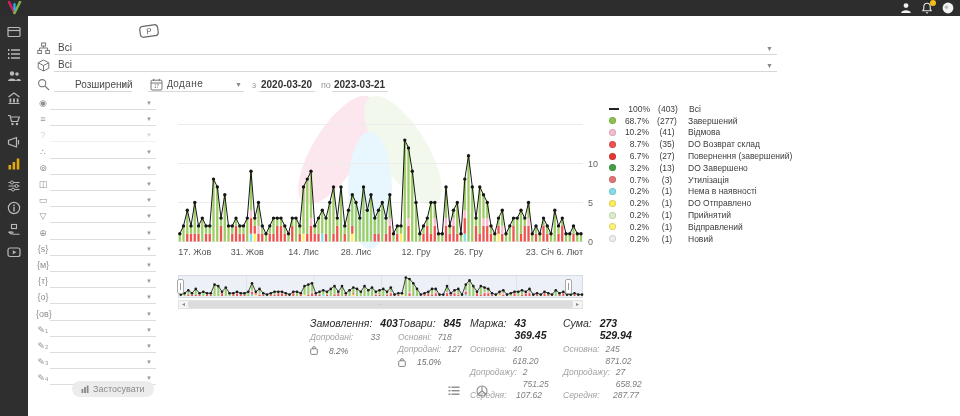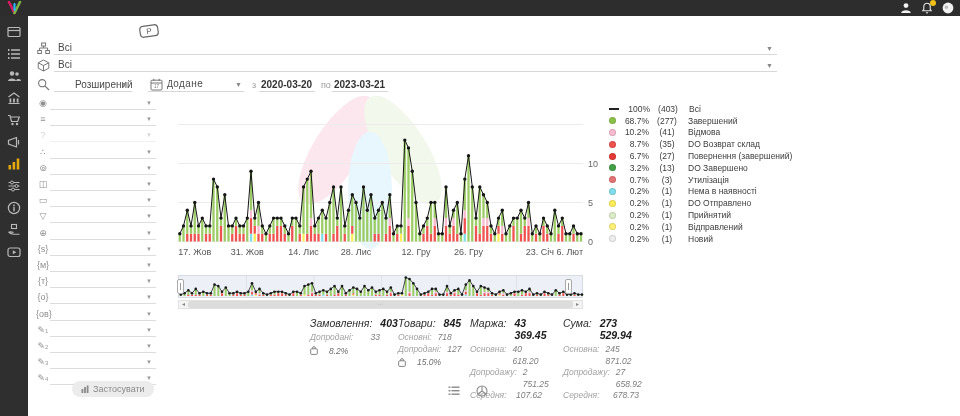--- a/index.html
+++ b/index.html
@@ -1128,21 +1128,21 @@
         <div class="stat-row">
           <span>Основна:</span>
           <span class="v">245 871.02</span>
         </div>
         <div class="stat-row">
           <span>Допродажу:</span>
           <span class="v">27 658.92</span>
         </div>
         <div class="stat-row">
           <span>Середня:</span>
-          <span class="v">678.73</span>
+          <span class="v">287.77</span>
         </div>
       </div>
     </div>
 
   <div class="footer-icons">
     <svg class="fi" viewBox="0 0 12 12">
       <rect x="0.5" y="1.5" width="2" height="1.4" fill="#8a8a8a"></rect>
         <rect x="3.5" y="1.5" width="8" height="1.4" fill="#8a8a8a"></rect>
       <rect x="0.5" y="5" width="2" height="1.4" fill="#8a8a8a"></rect>
         <rect x="3.5" y="5" width="8" height="1.4" fill="#8a8a8a"></rect>

